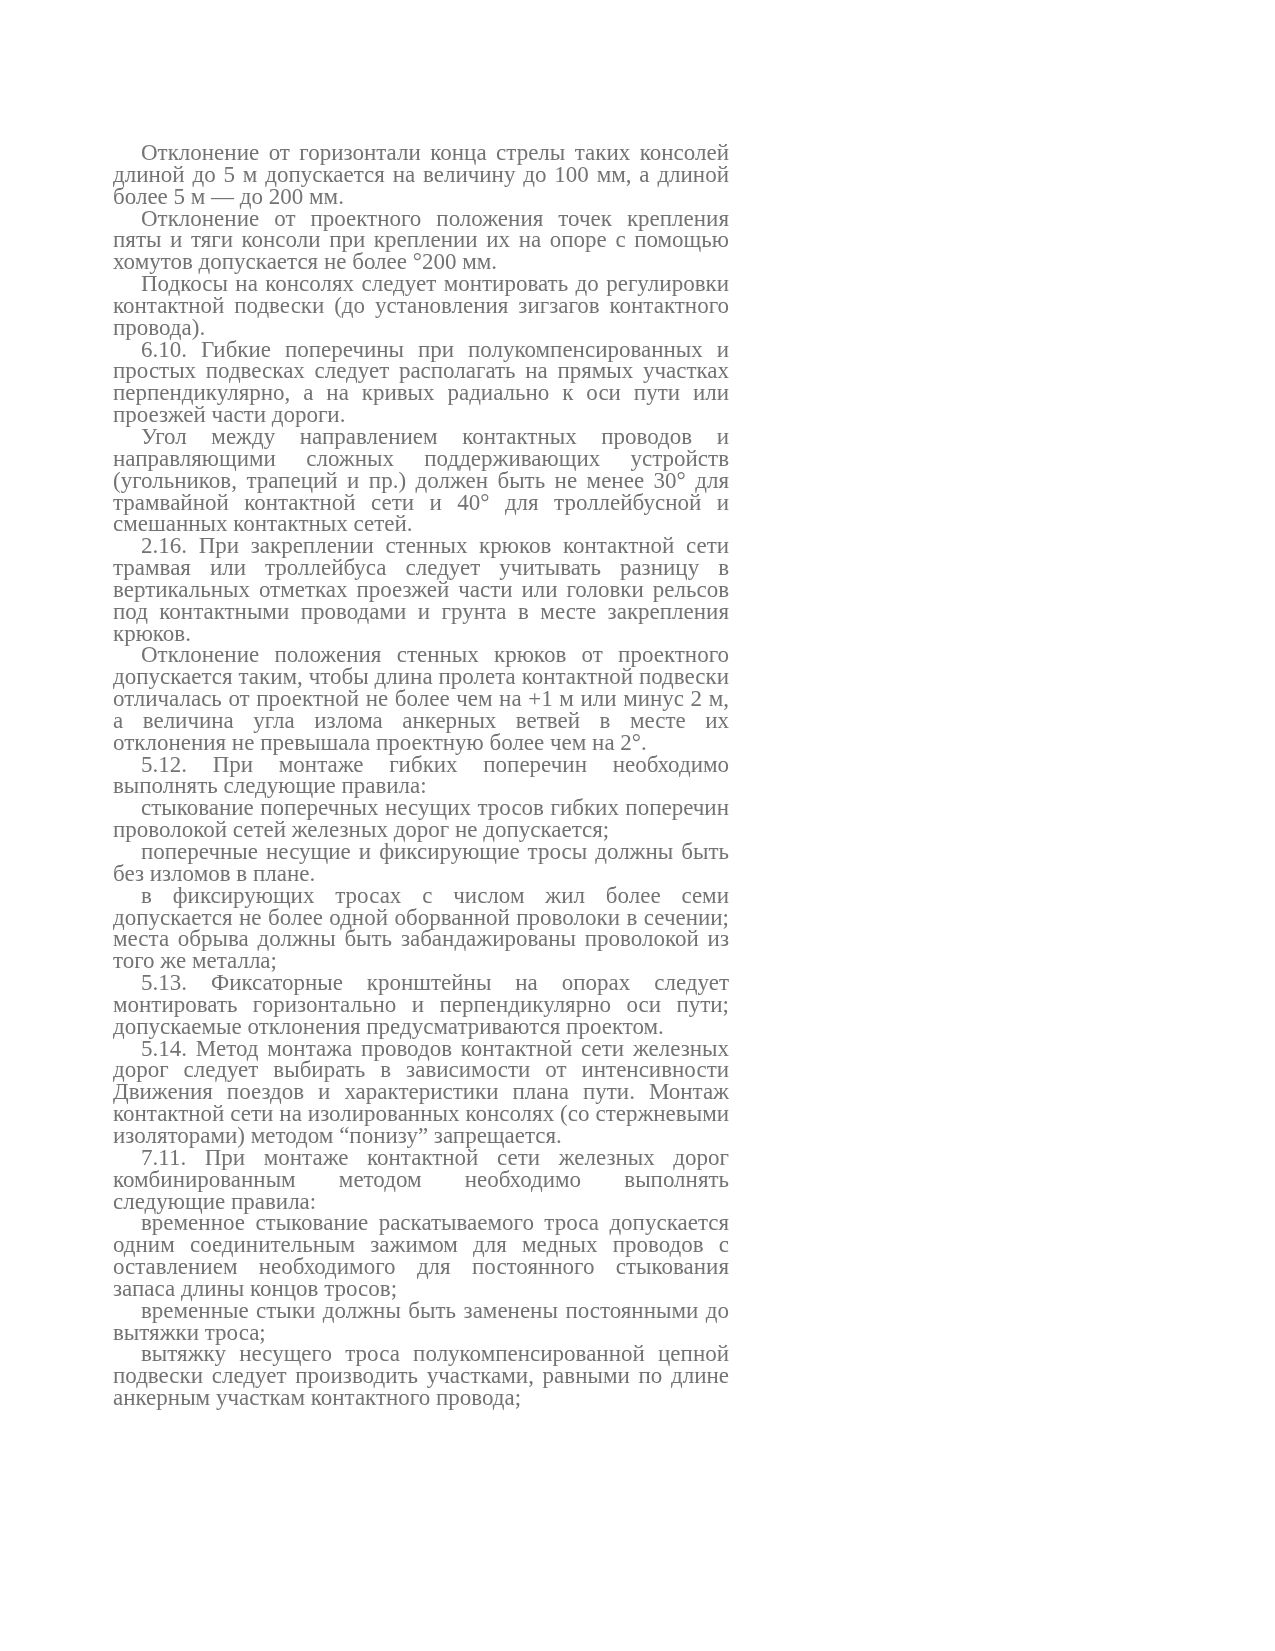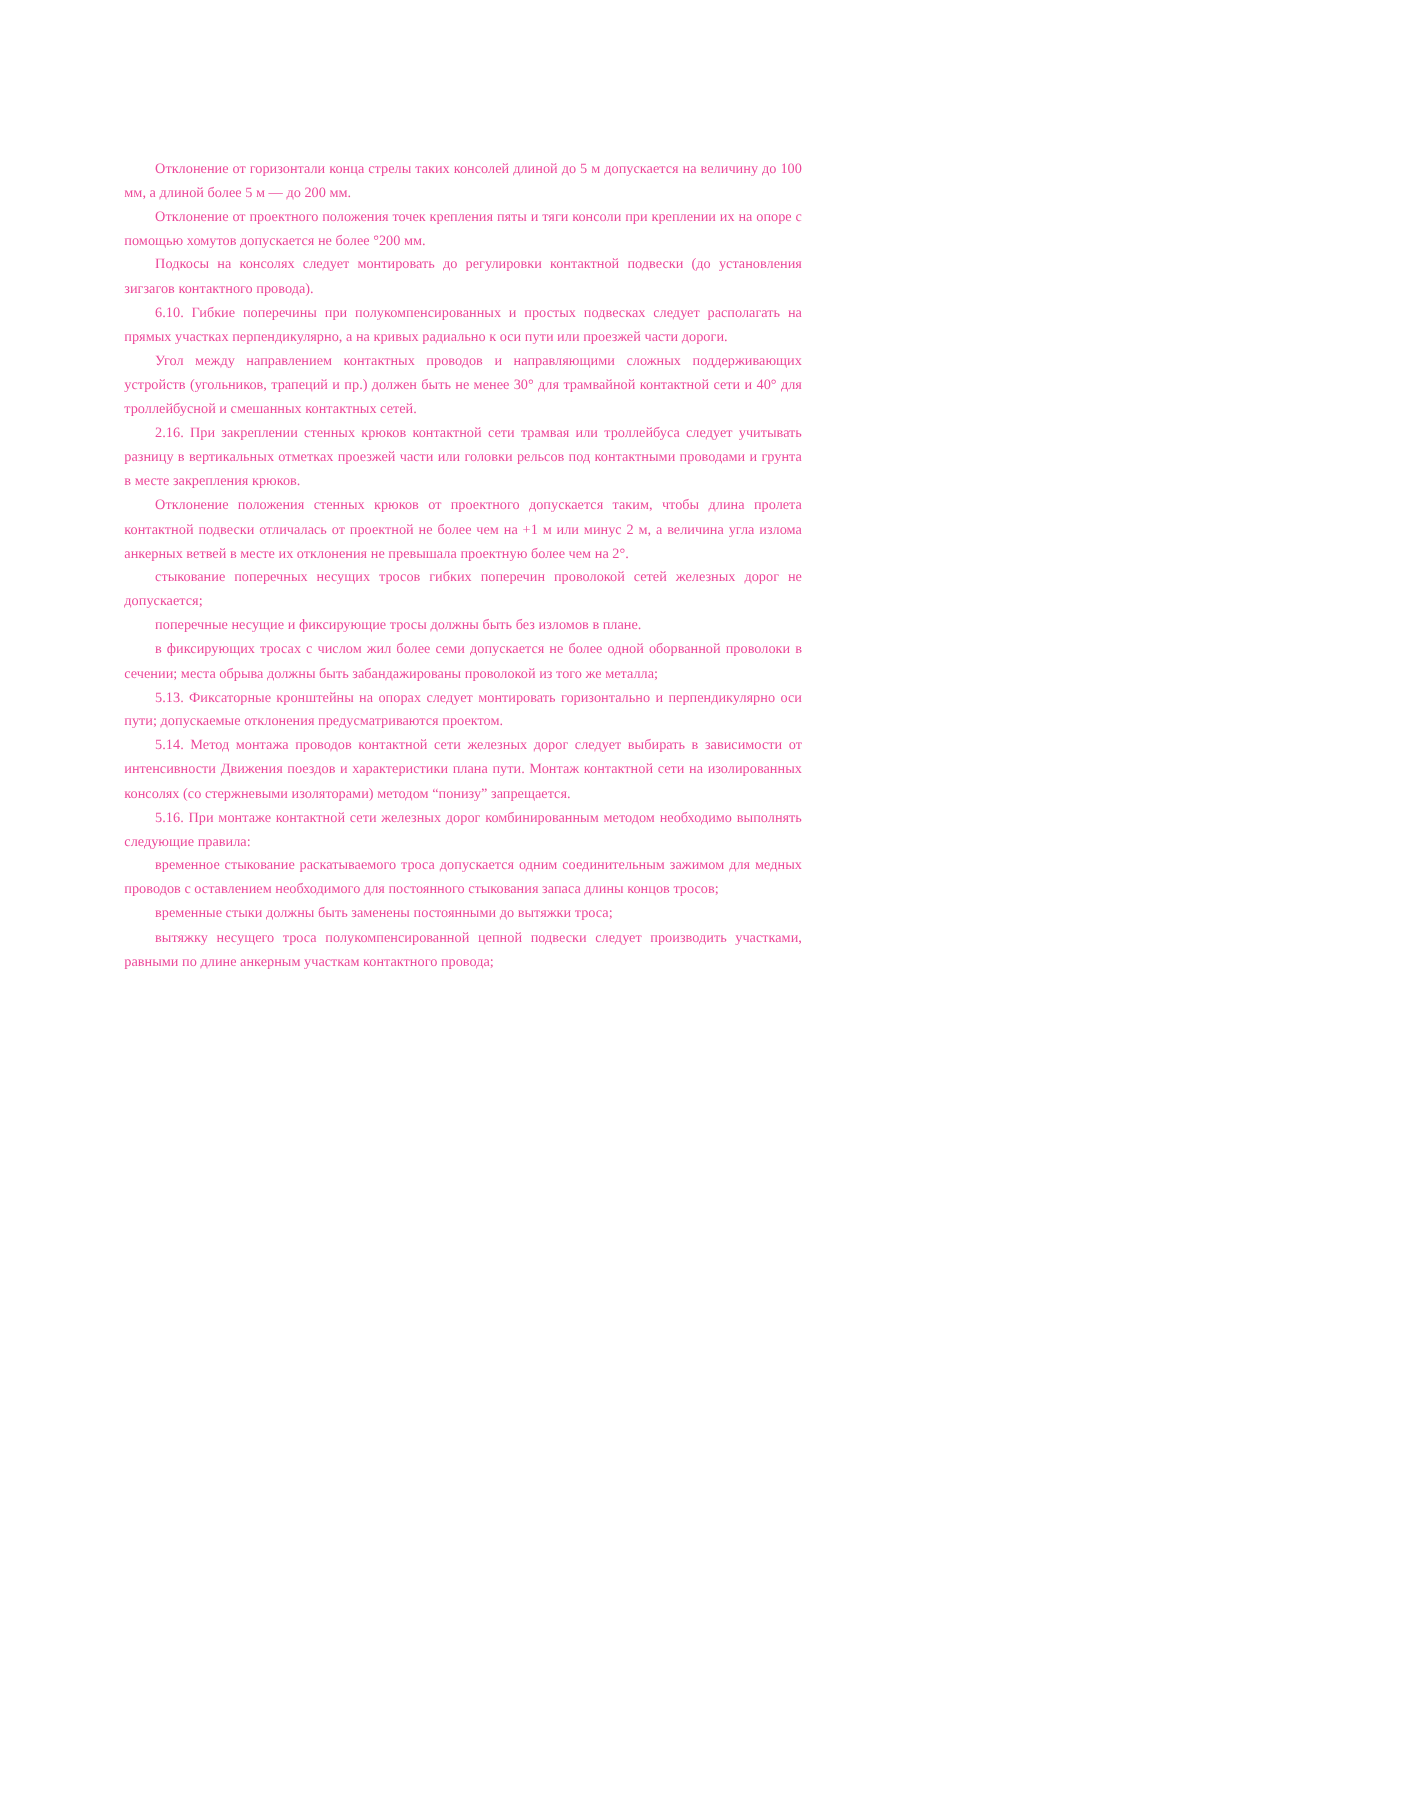--- a/index.html
+++ b/index.html
@@ -3,45 +3,46 @@
   <meta charset="utf-8">
   <style>
     html, body { margin: 0; padding: 0; background: #ffffff; }
     body { width: 1275px; height: 1651px; position: relative; overflow: hidden; }
     .page {
       position: absolute;
       left: 113px;
       top: 142px;
       width: 616px;
       font-family: "Liberation Serif", "DejaVu Serif", serif;
-      font-size: 13px;
+      font-size: 23px;
       line-height: 21.85px;
-      color: #ec4899;
+      color: #737373;
     }
     .para {
       margin: 0;
       text-indent: 28px;
       text-align: justify;
       hyphens: none;
     }
     .num { font-weight: normal; }
   </style>
 </head>
 <body>
 
 <div class="page">
   <p class="para"><span class="num"></span><span>Отклонение от горизонтали конца стрелы таких консолей длиной до 5 м допускается на величину до 100 мм, а длиной более 5 м — до 200 мм.</span></p>
   <p class="para"><span class="num"></span><span>Отклонение от проектного положения точек крепления пяты и тяги консоли при креплении их на опоре с помощью хомутов допускается не более °200 мм.</span></p>
   <p class="para"><span class="num"></span><span>Подкосы на консолях следует монтировать до регулировки контактной подвески (до установления зигзагов контактного провода).</span></p>
   <p class="para"><span class="num">6.10.</span><span> Гибкие поперечины при полукомпенсированных и простых подвесках следует располагать на прямых участках перпендикулярно, а на кривых радиально к оси пути или проезжей части дороги.</span></p>
   <p class="para"><span class="num"></span><span>Угол между направлением контактных проводов и направляющими сложных поддерживающих устройств (угольников, трапеций и пр.) должен быть не менее 30° для трамвайной контактной сети и 40° для троллейбусной и смешанных контактных сетей.</span></p>
   <p class="para"><span class="num">2.16.</span><span> При закреплении стенных крюков контактной сети трамвая или троллейбуса следует учитывать разницу в вертикальных отметках проезжей части или головки рельсов под контактными проводами и грунта в месте закрепления крюков.</span></p>
   <p class="para"><span class="num"></span><span>Отклонение положения стенных крюков от проектного допускается таким, чтобы длина пролета контактной подвески отличалась от проектной не более чем на +1 м или минус 2 м, а величина угла излома анкерных ветвей в месте их отклонения не превышала проектную более чем на 2°.</span></p>
+  <p class="para"><span class="num">5.12.</span><span> При монтаже гибких поперечин необходимо выполнять следующие правила:</span></p>
   <p class="para"><span class="num"></span><span>стыкование поперечных несущих тросов гибких поперечин проволокой сетей железных дорог не допускается;</span></p>
   <p class="para"><span class="num"></span><span>поперечные несущие и фиксирующие тросы должны быть без изломов в плане.</span></p>
   <p class="para"><span class="num"></span><span>в фиксирующих тросах с числом жил более семи допускается не более одной оборванной проволоки в сечении; места обрыва должны быть забандажированы проволокой из того же металла;</span></p>
   <p class="para"><span class="num">5.13.</span><span> Фиксаторные кронштейны на опорах следует монтировать горизонтально и перпендикулярно оси пути; допускаемые отклонения предусматриваются проектом.</span></p>
   <p class="para"><span class="num">5.14.</span><span> Метод монтажа проводов контактной сети железных дорог следует выбирать в зависимости от интенсивности Движения поездов и характеристики плана пути. Монтаж контактной сети на изолированных консолях (со стержневыми изоляторами) методом “понизу” запрещается.</span></p>
-  <p class="para"><span class="num">5.16.</span><span> При монтаже контактной сети железных дорог комбинированным методом необходимо выполнять следующие правила:</span></p>
+  <p class="para"><span class="num">7.11.</span><span> При монтаже контактной сети железных дорог комбинированным методом необходимо выполнять следующие правила:</span></p>
   <p class="para"><span class="num"></span><span>временное стыкование раскатываемого троса допускается одним соединительным зажимом для медных проводов с оставлением необходимого для постоянного стыкования запаса длины концов тросов;</span></p>
   <p class="para"><span class="num"></span><span>временные стыки должны быть заменены постоянными до вытяжки троса;</span></p>
   <p class="para"><span class="num"></span><span>вытяжку несущего троса полукомпенсированной цепной подвески следует производить участками, равными по длине анкерным участкам контактного провода;</span></p>
 </div>
 
 </body></html>

